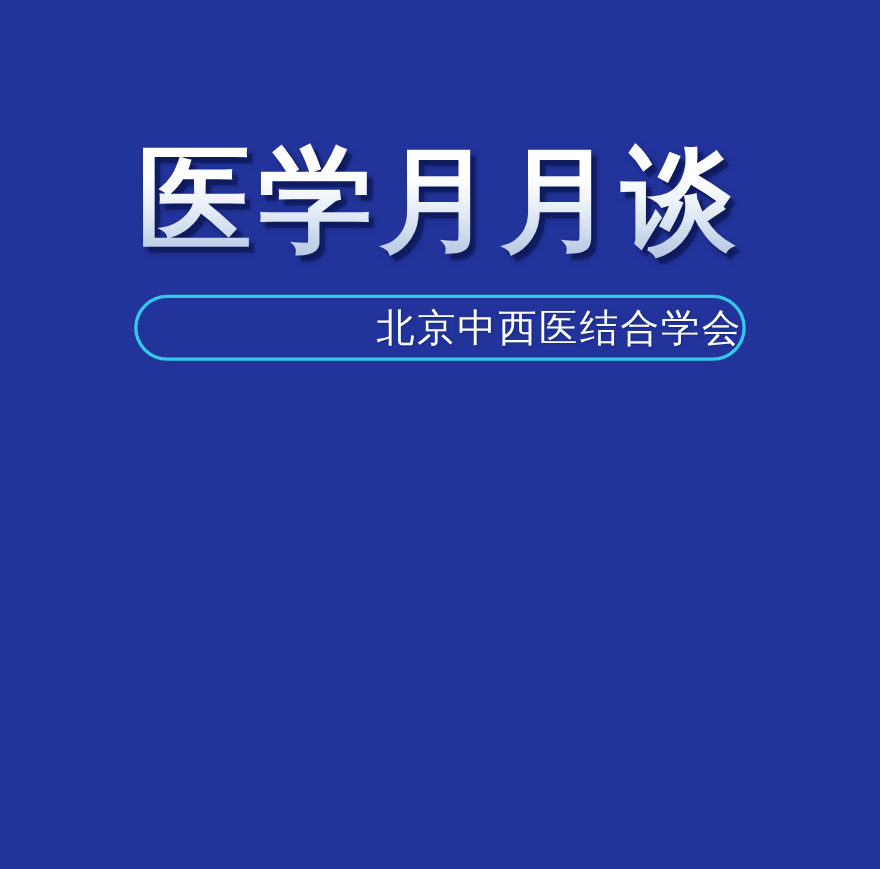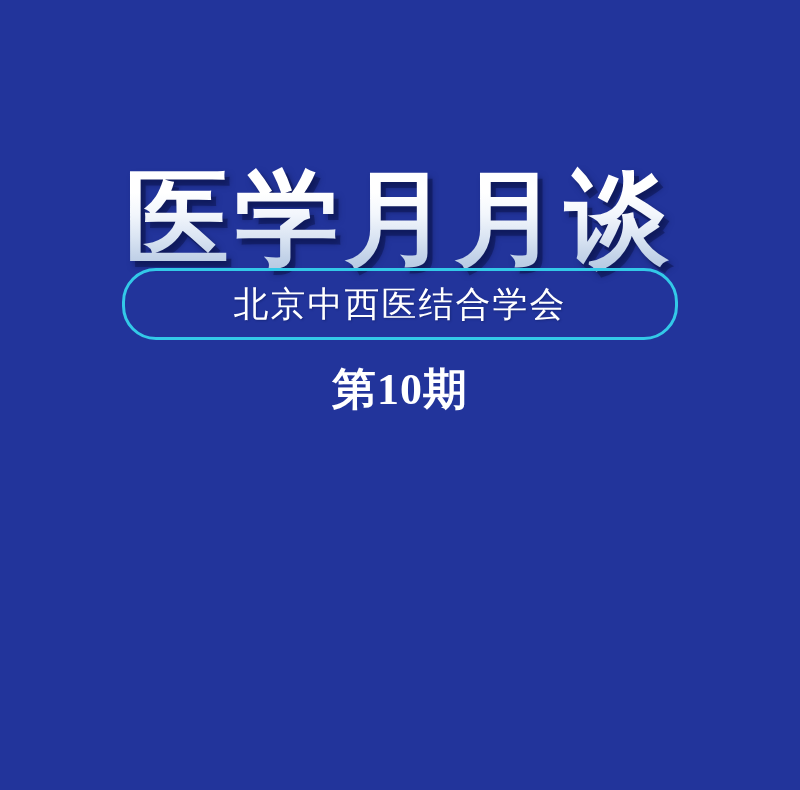--- a/index.html
+++ b/index.html
@@ -57,21 +57,20 @@
         #ffffff 26%,
         #f2f6fc 46%,
         #dbe5f3 66%,
         #c2d2e8 85%,
         #b4c6e0 100%);
     -webkit-background-clip: text;
     background-clip: text;
     color: transparent;
     -webkit-text-fill-color: transparent;
     filter: drop-shadow(4px 5px 3px rgba(8, 16, 70, 0.55));
-    margin-top: 36px;
   }
 
   
   .title-shadow {
     position: absolute;
     top: 128px;
     left: 0;
     width: 800px;
     text-align: center;
     line-height: 1;
@@ -85,27 +84,27 @@
     filter: none;
     transform: translate(5px, 6px);
   }
 
   
   .pill {
     position: absolute;
     left: 122px;
     top: 268px;
     width: 556px;
-    height: 72px;
+    height: 60px;
     box-sizing: border-box;
     border: 3px solid #33c9e8;
     border-radius: 34px;
     display: flex;
     align-items: center;
-    justify-content: center;
+    justify-content: flex-end;
   }
 
   .pill-label {
     font-family: "Liberation Serif", "DejaVu Serif", serif;
     font-size: 35px;
     font-weight: 400;
     color: #ffffff;
     letter-spacing: 2px;
     line-height: 1;
     white-space: nowrap;
@@ -171,19 +170,18 @@
     </div>
 
     <div class="title-row">
       <span class="title-text">医学月月谈</span>
     </div>
 
     <div class="pill">
       <span class="pill-label">北京中西医结合学会</span>
     </div>
 
-    <div class="issue">第10期</div>
 
 
     <div class="lower-blank"></div>
 
   </div>
 </div>
 
 </body></html>

